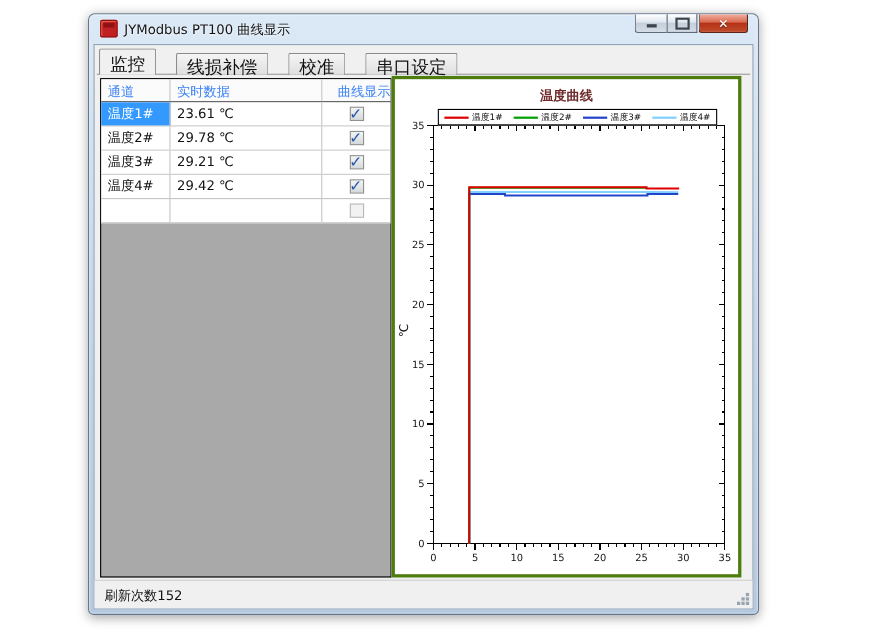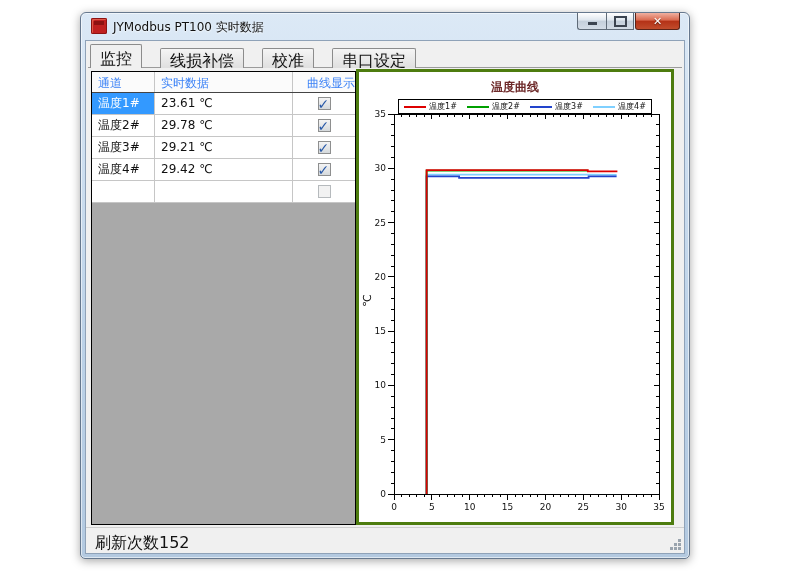--- a/index.html
+++ b/index.html
@@ -61,32 +61,32 @@
   .legend{position:absolute;top:27px;left:39px;width:254px;height:15px;border:1px solid #000;
           background:#fff;display:flex;align-items:center;justify-content:space-around;box-sizing:border-box;}
   .legend-item{display:flex;align-items:center;gap:3px;}
   .legend-line{width:22px;height:0;border-top:2px solid #000;}
   .legend-label{font-size:8px;color:#111;line-height:8px;}
   .ylabel{position:absolute;left:2px;top:222px;font-size:11px;color:#111;transform:rotate(-90deg);}
   svg text{font-family:"DejaVu Sans","Liberation Sans",sans-serif;}
   
   .statusbar{position:absolute;left:0;right:0;bottom:0;height:25px;background:#f0f0f0;
              border-top:1px solid #cfcfcf;}
-  .status-text{position:absolute;left:9px;top:5px;font-size:16px;color:#111;}
+  .status-text{position:absolute;left:9px;top:5px;font-size:12px;color:#111;}
   .grip{position:absolute;right:2px;bottom:2px;width:13px;height:13px;}
 </style>
 </head>
 <body>
 
 <div class="stage">
   <div class="window">
 
     <div class="titlebar">
       <span class="app-icon"></span>
-      <span class="title-text">JYModbus  PT100 实时数据</span>
+      <span class="title-text">JYModbus  PT100 曲线显示</span>
       <div class="controls">
         <div class="wbtn min">
           <span class="glyph-min"></span>
         </div>
         <div class="wbtn max">
           <span class="glyph-max"></span>
         </div>
         <div class="wbtn close">
           <span class="glyph-close">✕</span>
         </div>

